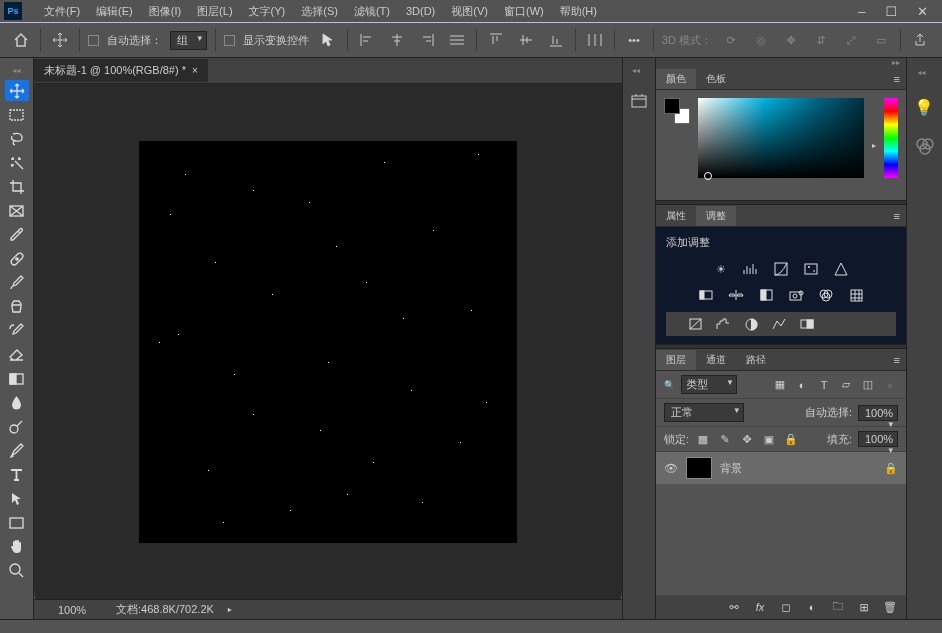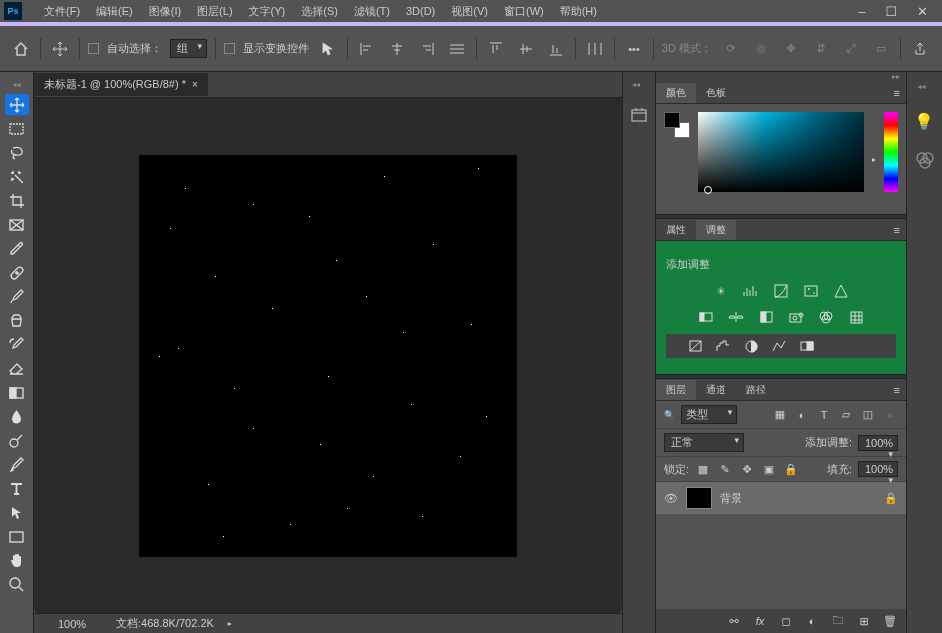--- a/index.html
+++ b/index.html
@@ -2,21 +2,21 @@
 <html><head>
 <meta charset="utf-8">
 <style>
 * { margin: 0; padding: 0; box-sizing: border-box; font-family: "Microsoft YaHei", sans-serif; font-size: 11px; color: #ccc; }
 body { width: 942px; height: 633px; background: #535353; overflow: hidden; }
 .menubar { height: 22px; background: #535353; display: flex; align-items: center; padding-left: 4px; }
 .ps-logo { width: 18px; height: 18px; background: #001e36; color: #31a8ff; display: flex; align-items: center; justify-content: center; font-weight: bold; font-size: 9px; margin-right: 14px; }
 .menu-item { padding: 0 8px; cursor: pointer; }
 .window-controls { margin-left: auto; display: flex; gap: 20px; padding-right: 14px; }
 .window-controls span { font-size: 13px; cursor: pointer; }
-.optbar { height: 50px; background: #535353; border-top: 4px solid #c4b5fd; border-bottom: 1px solid #222; display: flex; align-items: center; padding: 0 10px; gap: 8px; }
+.optbar { height: 36px; background: #535353; border-top: 1px solid #c4b5fd; border-bottom: 1px solid #222; display: flex; align-items: center; padding: 0 10px; gap: 8px; }
 .optsep { width: 1px; height: 22px; background: #3a3a3a; }
 .opticon { width: 22px; height: 22px; display: flex; align-items: center; justify-content: center; cursor: pointer; color: #ccc; }
 .opticon svg { stroke: #ccc; fill: none; }
 .dropdown { background: #3a3a3a; border: 1px solid #222; padding: 1px 18px 1px 6px; cursor: pointer; position: relative; }
 .dropdown::after { content: "▾"; position: absolute; right: 4px; font-size: 9px; }
 .checkbox { width: 11px; height: 11px; border: 1px solid #888; display: inline-block; vertical-align: middle; }
 .main { display: flex; height: 561px; }
 .toolbar { width: 34px; background: #535353; border-right: 1px solid #222; display: flex; flex-direction: column; align-items: center; padding-top: 8px; gap: 3px; }
 .tool { width: 24px; height: 21px; display: flex; align-items: center; justify-content: center; cursor: pointer; }
 .tool.active { background: #1473e6; border-radius: 2px; }
@@ -36,21 +36,21 @@
 .panel-tabs { height: 22px; background: #424242; display: flex; align-items: center; border-bottom: 1px solid #2a2a2a; }
 .panel-tab { padding: 3px 10px; cursor: pointer; font-size: 10px; }
 .panel-tab.active { background: #535353; }
 .panel-menu { margin-left: auto; padding: 0 6px; cursor: pointer; }
 .color-panel { height: 110px; background: #535353; padding: 8px; display: flex; gap: 8px; position: relative; }
 .fgbg { width: 26px; height: 26px; position: relative; }
 .fg { position: absolute; width: 16px; height: 16px; background: #000; border: 1px solid #666; top: 0; left: 0; }
 .bg { position: absolute; width: 16px; height: 16px; background: #fff; border: 1px solid #666; bottom: 0; right: 0; }
 .picker { flex: 1; height: 80px; background: linear-gradient(to bottom, rgba(0,0,0,0), #000), linear-gradient(to right, #fff, #00b4e0 40%, #006b8a 70%, #003040); cursor: crosshair; position: relative; }
 .hue-strip { width: 14px; height: 80px; background: linear-gradient(to bottom, #f0f, #f00, #ff0, #0f0, #0ff, #00f, #f0f); cursor: pointer; }
-.adjust-panel { background: #15803d; padding: 16px 10px; }
+.adjust-panel { background: #0f172a; padding: 8px 10px; }
 .adjust-title { margin-bottom: 10px; }
 .adj-row { display: flex; justify-content: center; gap: 12px; margin-bottom: 8px; }
 .adj-ic { width: 18px; height: 18px; display: flex; align-items: center; justify-content: center; cursor: pointer; }
 .adj-ic svg { stroke: #ddd; fill: none; }
 .adj-empty { height: 24px; background: #424242; margin-top: 4px; display: flex; align-items: center; gap: 10px; padding-left: 20px; }
 .layers-panel { flex: 1; background: #535353; display: flex; flex-direction: column; }
 .layers-panel .row { display: flex; align-items: center; gap: 6px; padding: 4px 8px; border-bottom: 1px solid #424242; font-size: 10px; }
 .layers-panel .search { width: 56px; background: #3a3a3a; border: 1px solid #222; padding: 1px 4px; }
 .layers-panel .mini-ic { width: 16px; height: 14px; display: flex; align-items: center; justify-content: center; cursor: pointer; }
 .layer-item { display: flex; align-items: center; height: 32px; background: #6a6a6a; padding: 0 8px; gap: 8px; cursor: pointer; }
@@ -482,21 +482,21 @@
         <span class="mini-ic">▦</span>
         <span class="mini-ic">◐</span>
         <span class="mini-ic">T</span>
         <span class="mini-ic">▱</span>
         <span class="mini-ic">◫</span>
         <span class="mini-ic" style="color:#666">●</span>
       </div>
       <div class="row">
         <span class="dropdown" style="width:80px">正常</span>
         <span style="flex:1"></span>
-        <span>添加调整:</span>
+        <span>自动选择:</span>
         <span class="dropdown" style="width:40px">100%</span>
       </div>
       <div class="row">
         <span>锁定:</span>
         <span class="mini-ic">▩</span>
         <span class="mini-ic">✎</span>
         <span class="mini-ic">✥</span>
         <span class="mini-ic">▣</span>
         <span class="mini-ic">🔒</span>
         <span style="flex:1"></span>

